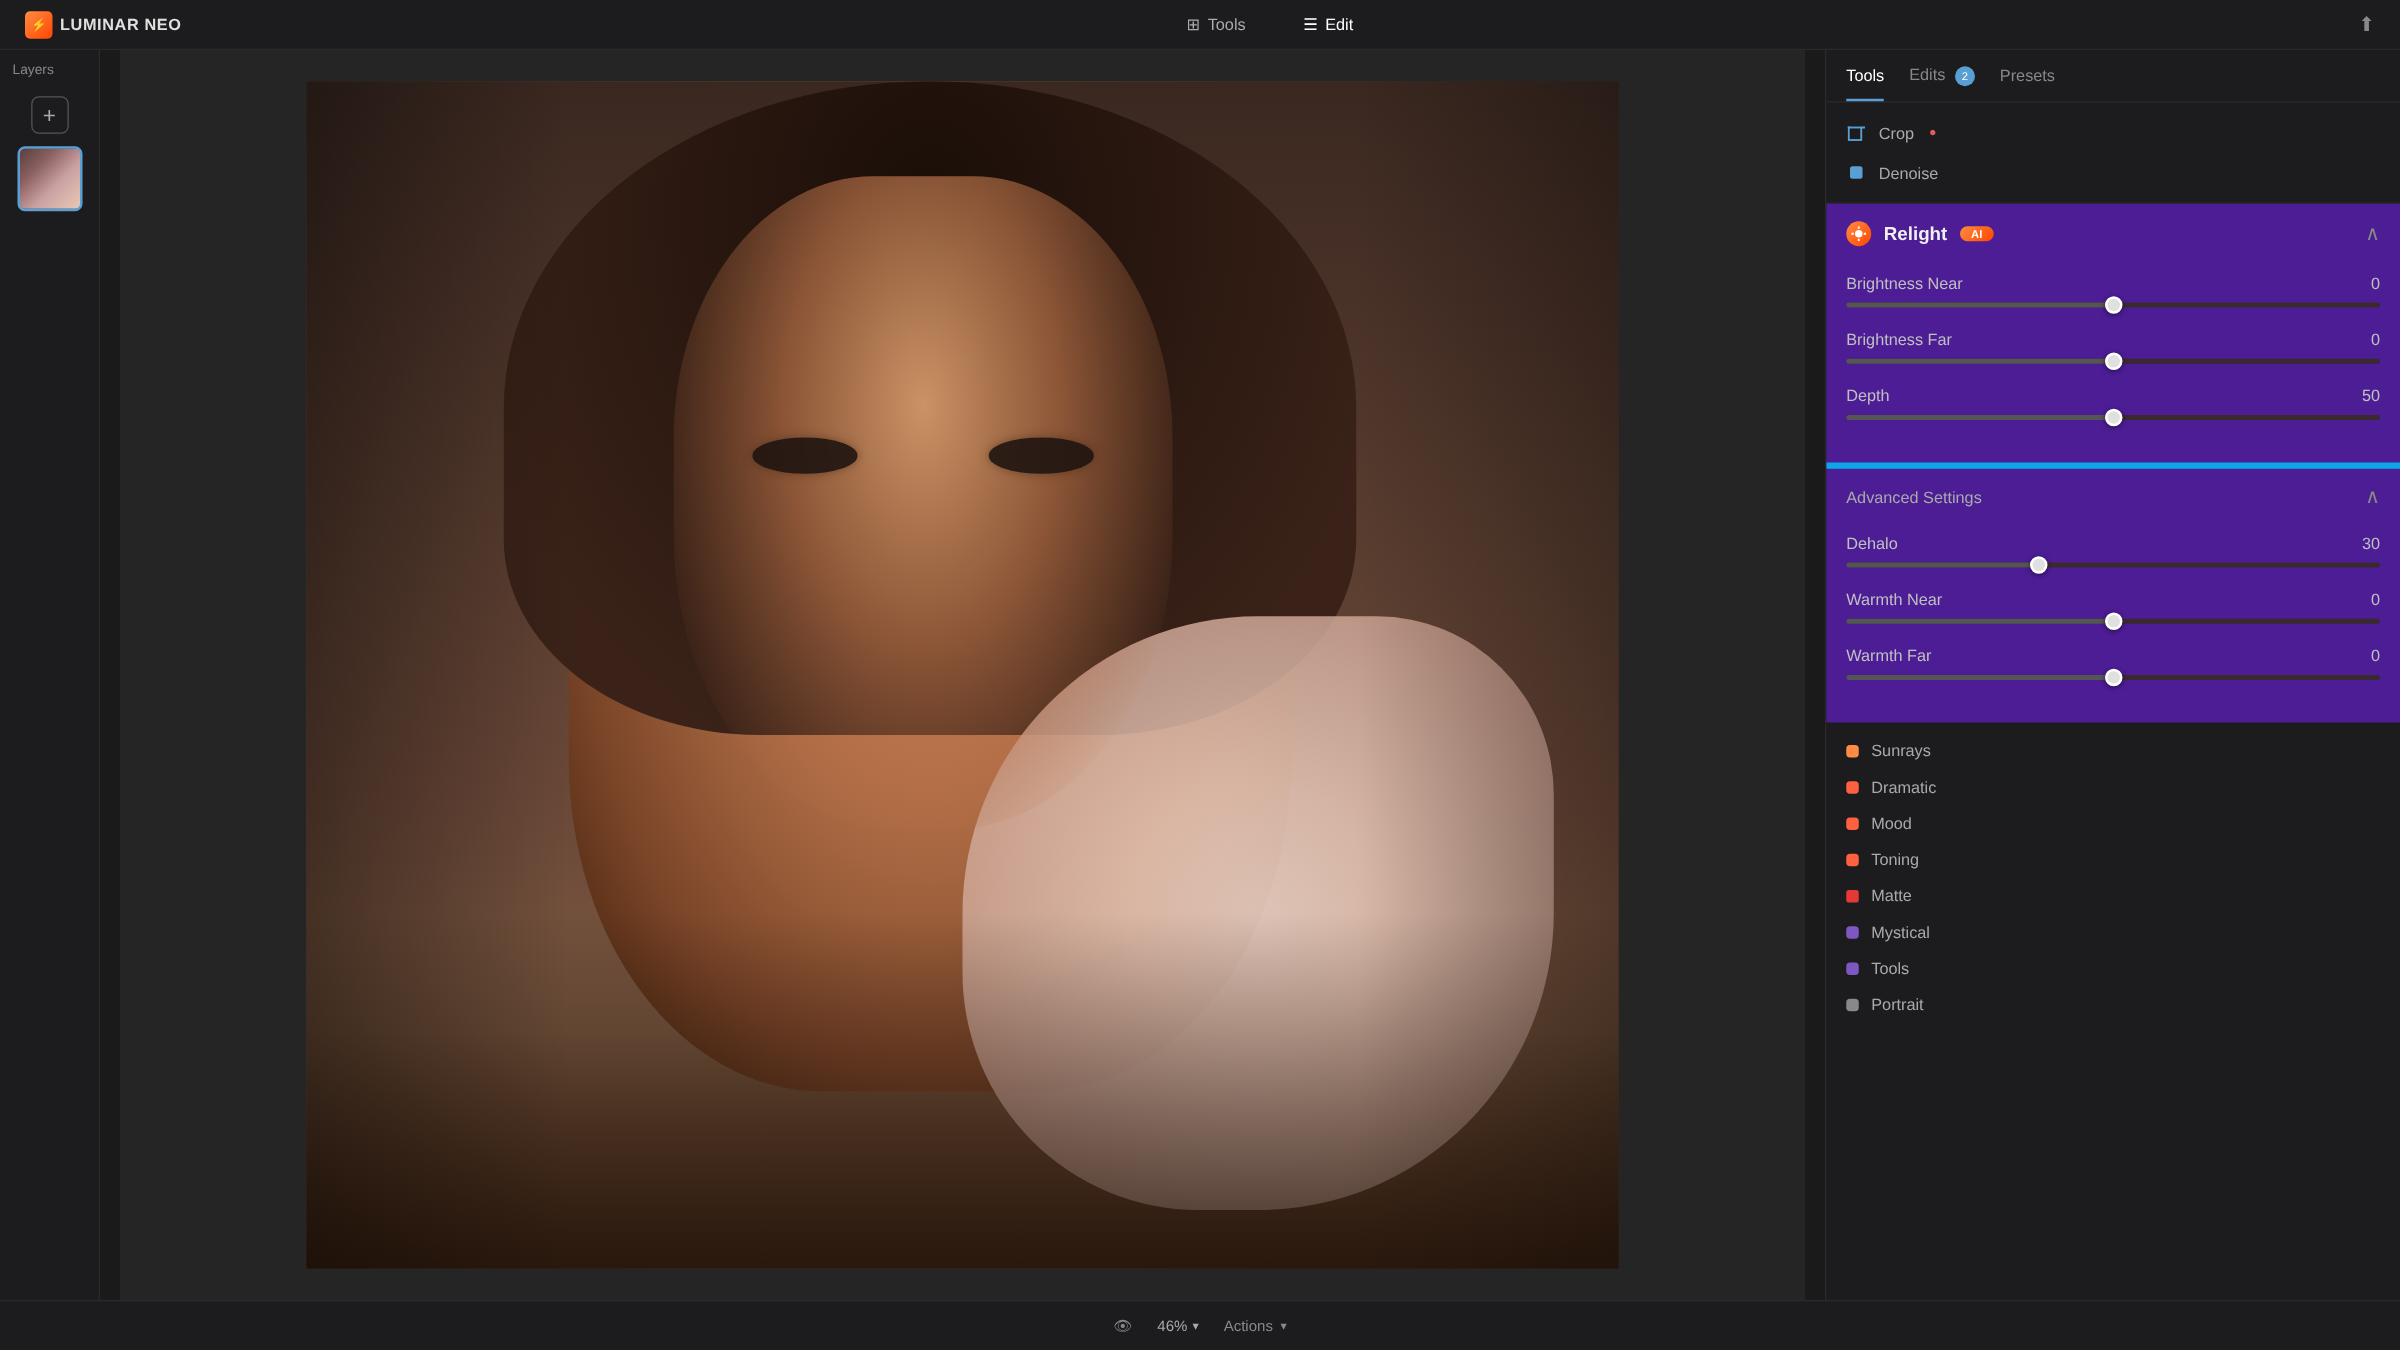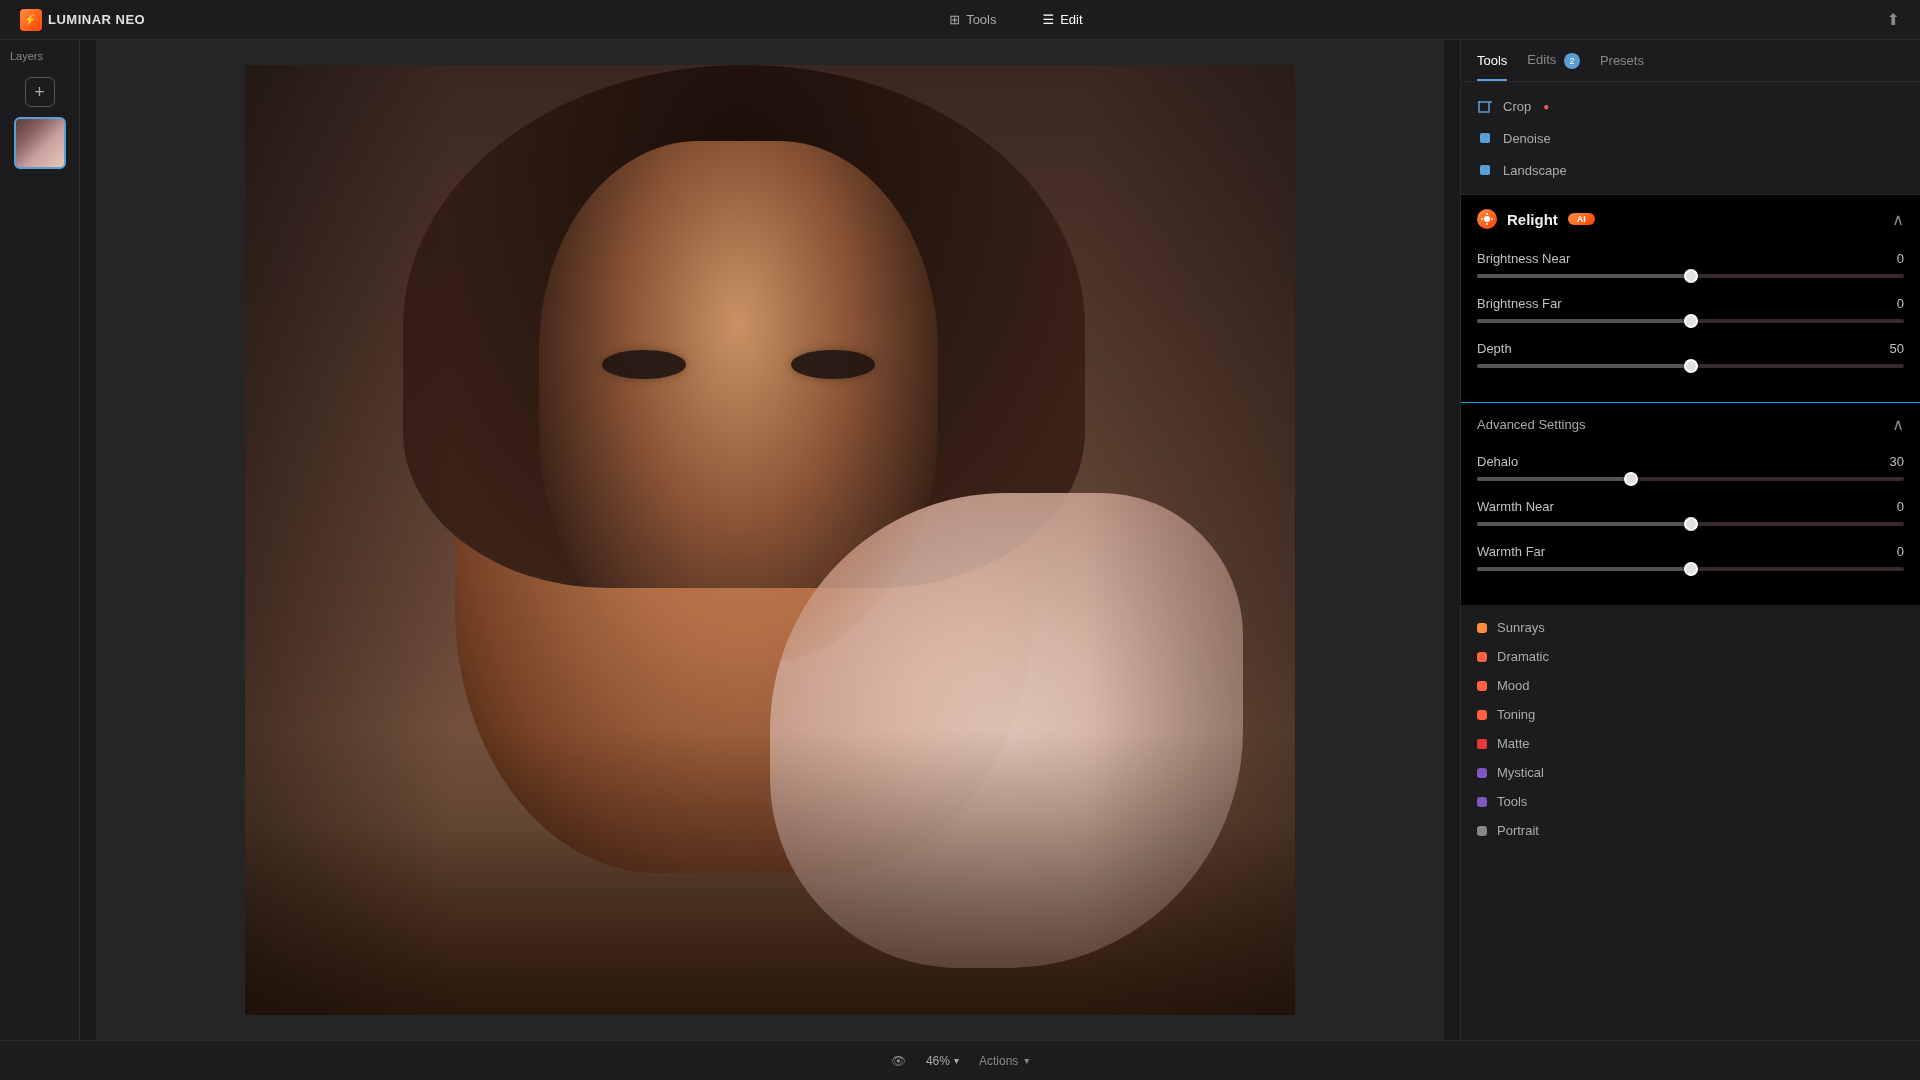--- a/index.html
+++ b/index.html
@@ -301,21 +301,21 @@
     }
     .tool-dot {
       width: 8px; height: 8px;
       border-radius: 2px;
       background: #5a9fd4;
     }
     .tool-dot-blue { background: #2196F3; }
 
     
     .relight-panel {
-      background: #000000;
+      background: #4c1d95;
       margin: 0;
       flex-shrink: 0;
     }
     .relight-header {
       display: flex;
       align-items: center;
       justify-content: space-between;
       padding: 14px 16px;
       cursor: pointer;
     }
@@ -402,21 +402,21 @@
       box-shadow: 0 1px 4px rgba(0,0,0,0.5);
     }
 
     
     .advanced-header {
       display: flex;
       align-items: center;
       justify-content: space-between;
       padding: 12px 16px;
       cursor: pointer;
-      border-top: 1px solid #0ea5e9;
+      border-top: 5px solid #0ea5e9;
     }
     .advanced-title {
       font-size: 13px;
       color: #aaa;
     }
 
     
     .tools-list {
       padding: 8px 0;
     }
@@ -516,26 +516,20 @@
           </svg>
         </div>
         <span>Crop</span>
         <span style="color:#e05c5c;font-size:10px;margin-left:2px;">●</span>
       </div>
       <div class="tool-item">
         <div class="tool-icon">
           <div class="tool-dot tool-dot-blue" style="width:10px;height:10px;border-radius:2px;background:#5a9fd4;"></div>
         </div>
         <span>Denoise</span>
-      </div>
-      <div class="tool-item">
-        <div class="tool-icon">
-          <div style="width:10px;height:10px;border-radius:2px;background:#5a9fd4;"></div>
-        </div>
-        <span>Landscape</span>
       </div>
     </div>
 
     <div class="relight-panel">
       <div class="relight-header">
         <div class="relight-header-left">
           <div class="relight-icon">
             <svg width="12" height="12" viewBox="0 0 12 12" fill="white">
               <circle cx="6" cy="6" r="3"></circle>
               <line x1="6" y1="0" x2="6" y2="2" stroke="white" stroke-width="1.5"></line>

